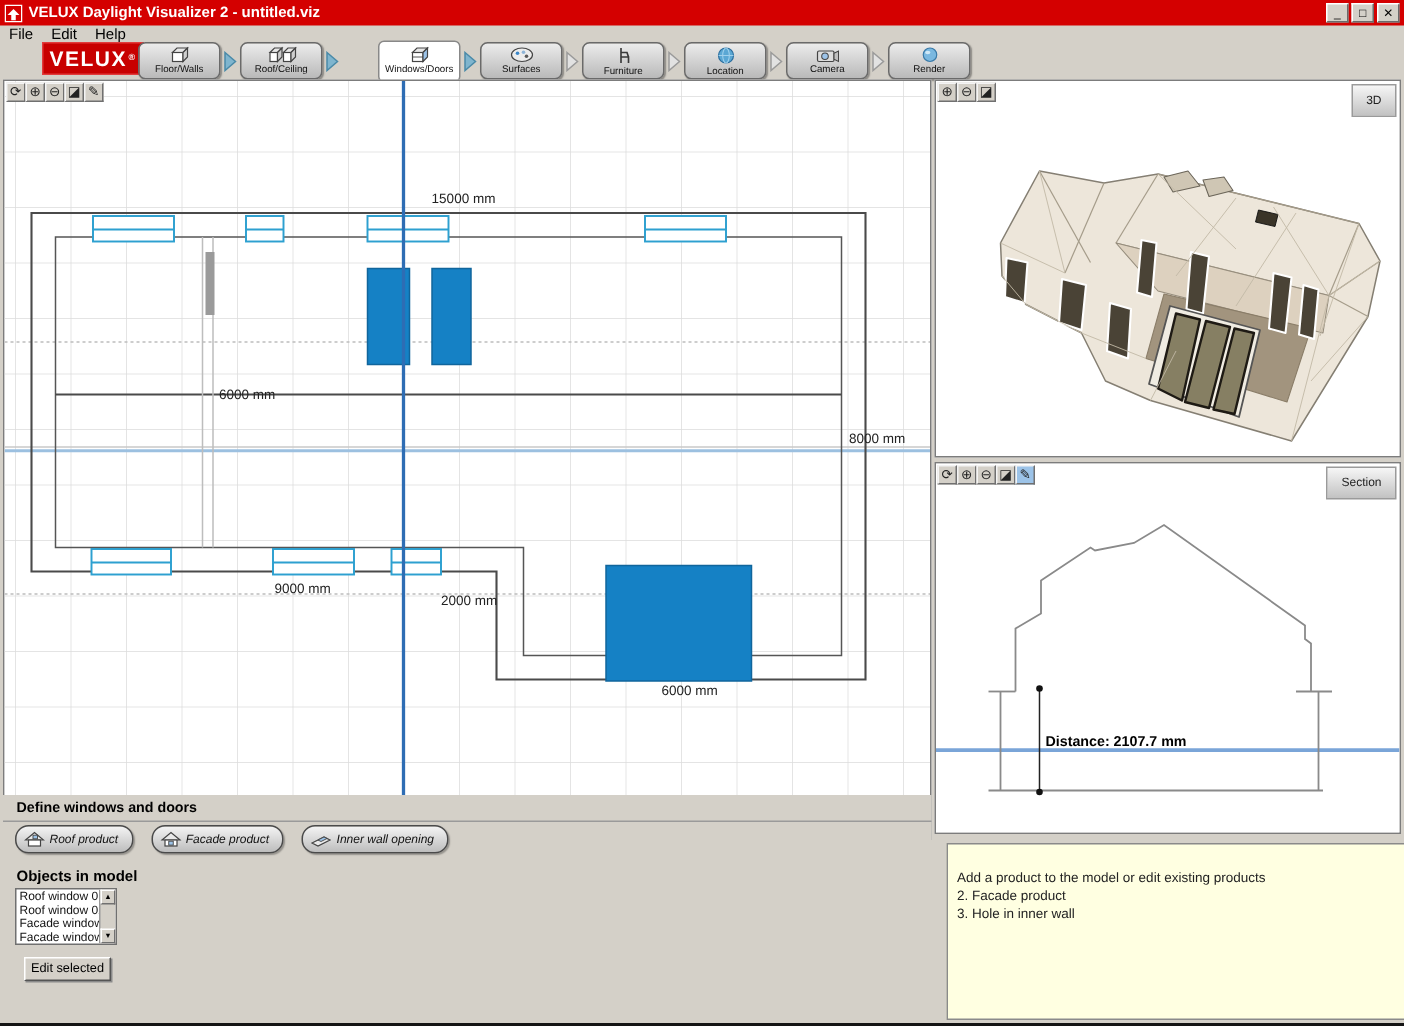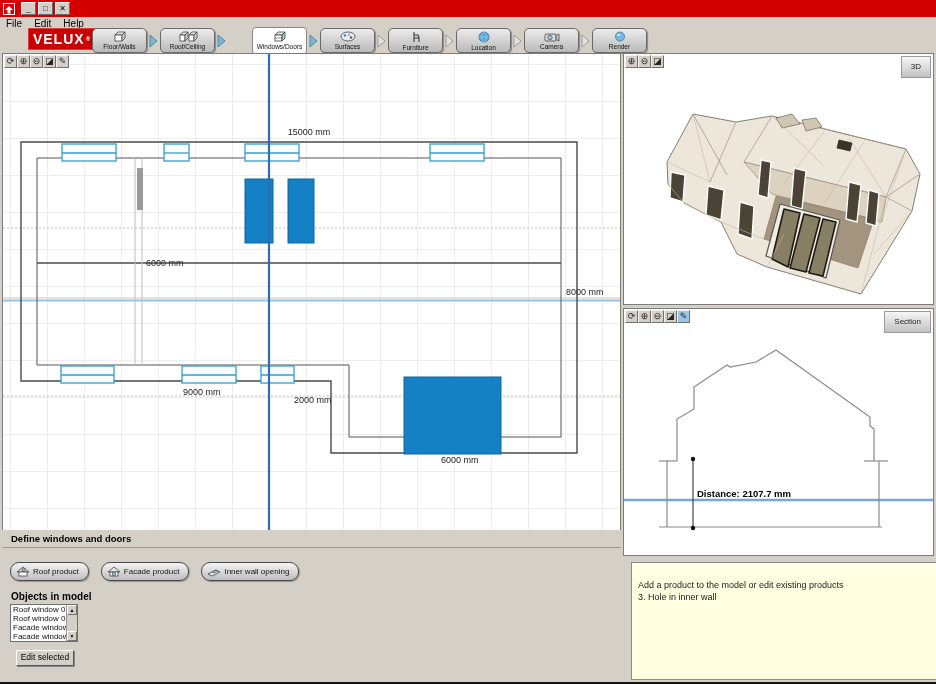--- a/index.html
+++ b/index.html
@@ -36,21 +36,21 @@
             border-color:#f4f4f4 #707070 #707070 #f4f4f4;font-size:9px;line-height:11px;
             text-align:center;color:#222;box-sizing:border-box;}
   .mini-btn.active{background:#9cc3e8;}
   .badge{position:absolute;right:2px;top:2px;height:12px;padding:4px 9px;z-index:5;
          background:linear-gradient(#f6f6f6,#c2c2c2);border:1px solid #9a9a9a;
          font-size:8px;line-height:11px;color:#222;}
   
   .define{position:absolute;left:2px;top:530px;width:619px;height:118px;background:#d4d0c8;}
   .define .hdr{font-size:9.5px;font-weight:bold;color:#000;padding:3px 0 3px 9px;
                border-bottom:1px solid #9a9a9a;}
-  .pill-row{display:flex;gap:12px;margin:14px 0 0 8px;}
+  .pill-row{display:flex;gap:12px;margin:2px 0 0 8px;font-style:italic;}
   .pill{height:17px;border:1px solid #4a4a4a;border-radius:9px;display:flex;align-items:center;
         gap:3px;padding:0 9px 0 5px;background:linear-gradient(#f4f4f4,#bdbdbd);
         box-shadow:1px 1px 1px rgba(0,0,0,.3);font-size:8px;color:#111;white-space:nowrap;}
   .obj-hdr{font-size:10px;font-weight:bold;margin:10px 0 2px 9px;}
   .listbox{position:relative;margin-left:8px;width:68px;height:38px;background:#fff;
            border:1px solid #707070;box-sizing:border-box;overflow:hidden;}
   .listbox .row{font-size:8px;line-height:9px;height:9px;padding-left:2px;white-space:nowrap;
                 overflow:hidden;color:#111;}
   .vscroll{position:absolute;right:0;top:0;width:11px;height:100%;background:#d4d0c8;
            border-left:1px solid #9a9a9a;display:flex;flex-direction:column;
@@ -72,20 +72,21 @@
 
 <div id="screen">
 
   <div class="titlebar">
     <svg class="app-ico" viewBox="0 0 12 12">
       <rect x="0" y="0" width="12" height="12" fill="#fff"></rect>
       <rect x="1" y="1" width="10" height="10" fill="#d40000"></rect>
       <polygon points="2,7 6,3 10,7" fill="#fff"></polygon>
       <rect x="4.5" y="7" width="3" height="3.5" fill="#fff"></rect>
     </svg>
+    <div class="t-text">VELUX Daylight Visualizer 2 - untitled.viz</div>
     <div class="winbtn">_</div>
     <div class="winbtn">□</div>
     <div class="winbtn">✕</div>
   </div>
 
   <div class="menubar">
     <span class="menu-item">File</span>
     <span class="menu-item">Edit</span>
     <span class="menu-item">Help</span>
   </div>
@@ -398,16 +399,17 @@
       <div class="vscroll">
         <div class="sbtn">▲</div>
         <div class="sbtn">▼</div>
       </div>
     </div>
     <div class="edit-btn">Edit selected</div>
   </div>
 
   <div class="help">
     <div>Add a product to the model or edit existing products</div>
+    <div>2. Facade product</div>
     <div>3. Hole in inner wall</div>
   </div>
 
 </div>
 
 </body></html>

